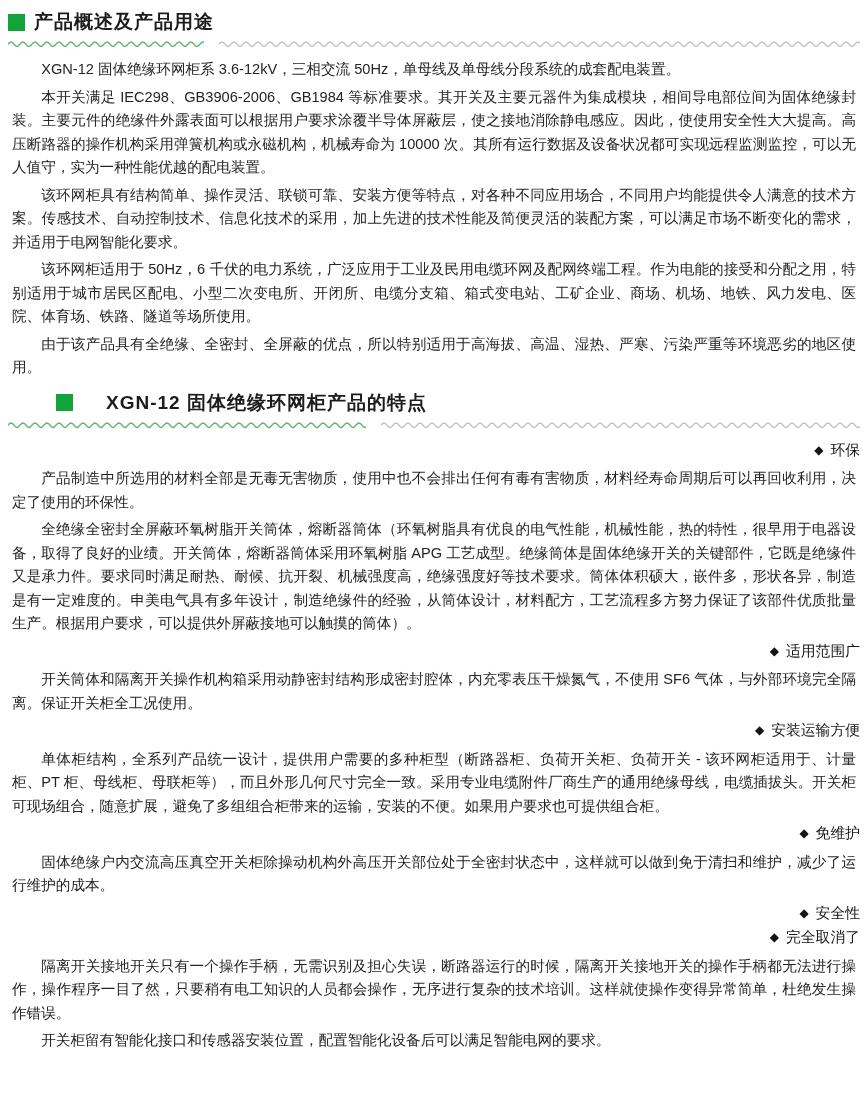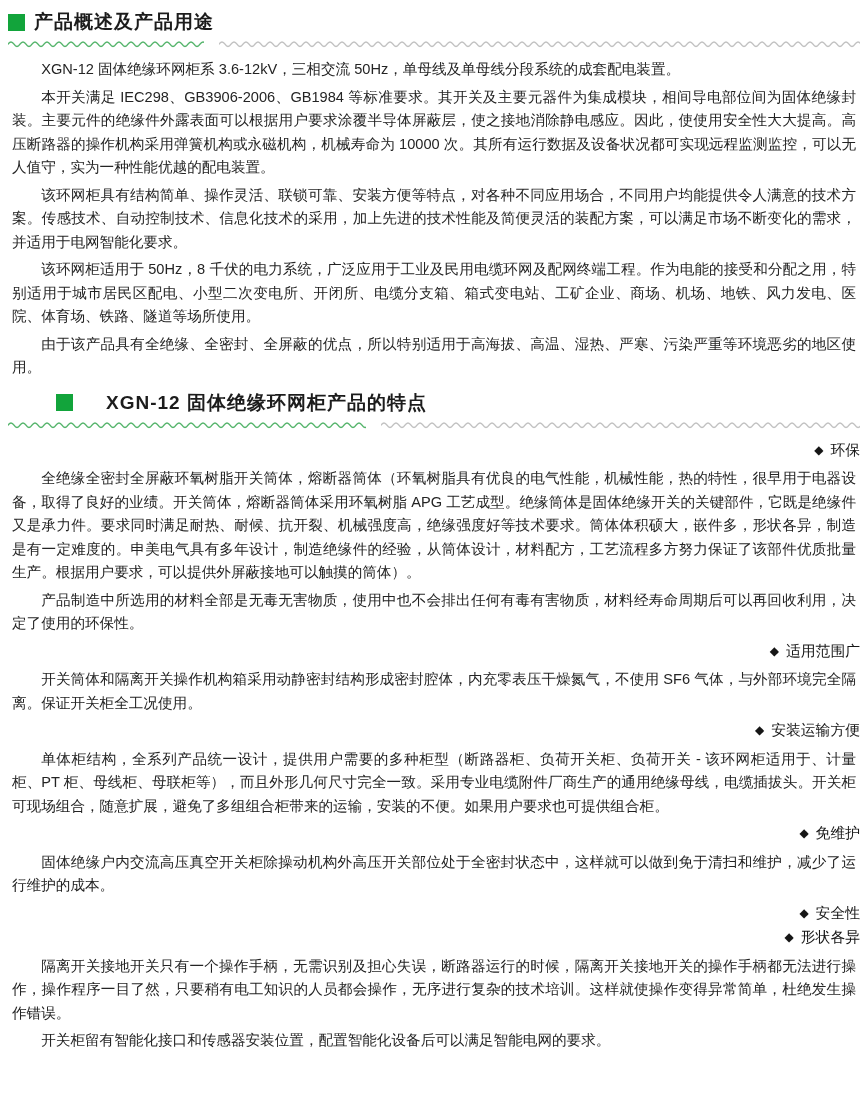--- a/index.html
+++ b/index.html
@@ -90,43 +90,43 @@
       </svg>
     <svg class="wave gray rest" height="10" width="880">
         <path d="M0 5.2 q3 -4.5 6 0 q3 4.5 6 0 q3 -4.5 6 0 q3 4.5 6 0 q3 -4.5 6 0 q3 4.5 6 0 q3 -4.5 6 0 q3 4.5 6 0 q3 -4.5 6 0 q3 4.5 6 0 q3 -4.5 6 0 q3 4.5 6 0 q3 -4.5 6 0 q3 4.5 6 0 q3 -4.5 6 0 q3 4.5 6 0 q3 -4.5 6 0 q3 4.5 6 0 q3 -4.5 6 0 q3 4.5 6 0 q3 -4.5 6 0 q3 4.5 6 0 q3 -4.5 6 0 q3 4.5 6 0 q3 -4.5 6 0 q3 4.5 6 0 q3 -4.5 6 0 q3 4.5 6 0 q3 -4.5 6 0 q3 4.5 6 0 q3 -4.5 6 0 q3 4.5 6 0 q3 -4.5 6 0 q3 4.5 6 0 q3 -4.5 6 0 q3 4.5 6 0 q3 -4.5 6 0 q3 4.5 6 0 q3 -4.5 6 0 q3 4.5 6 0 q3 -4.5 6 0 q3 4.5 6 0 q3 -4.5 6 0 q3 4.5 6 0 q3 -4.5 6 0 q3 4.5 6 0 q3 -4.5 6 0 q3 4.5 6 0 q3 -4.5 6 0 q3 4.5 6 0 q3 -4.5 6 0 q3 4.5 6 0 q3 -4.5 6 0 q3 4.5 6 0 q3 -4.5 6 0 q3 4.5 6 0 q3 -4.5 6 0 q3 4.5 6 0 q3 -4.5 6 0 q3 4.5 6 0 q3 -4.5 6 0 q3 4.5 6 0 q3 -4.5 6 0 q3 4.5 6 0 q3 -4.5 6 0 q3 4.5 6 0 q3 -4.5 6 0 q3 4.5 6 0 q3 -4.5 6 0 q3 4.5 6 0 q3 -4.5 6 0 q3 4.5 6 0 q3 -4.5 6 0 q3 4.5 6 0 q3 -4.5 6 0 q3 4.5 6 0 q3 -4.5 6 0 q3 4.5 6 0 q3 -4.5 6 0 q3 4.5 6 0 q3 -4.5 6 0 q3 4.5 6 0 q3 -4.5 6 0 q3 4.5 6 0 q3 -4.5 6 0 q3 4.5 6 0 q3 -4.5 6 0 q3 4.5 6 0 q3 -4.5 6 0 q3 4.5 6 0 q3 -4.5 6 0 q3 4.5 6 0 q3 -4.5 6 0 q3 4.5 6 0 q3 -4.5 6 0 q3 4.5 6 0 q3 -4.5 6 0 q3 4.5 6 0 q3 -4.5 6 0 q3 4.5 6 0 q3 -4.5 6 0 q3 4.5 6 0 q3 -4.5 6 0 q3 4.5 6 0 q3 -4.5 6 0 q3 4.5 6 0 q3 -4.5 6 0 q3 4.5 6 0 q3 -4.5 6 0 q3 4.5 6 0 q3 -4.5 6 0 q3 4.5 6 0 q3 -4.5 6 0 q3 4.5 6 0 q3 -4.5 6 0 q3 4.5 6 0 q3 -4.5 6 0 q3 4.5 6 0 q3 -4.5 6 0 q3 4.5 6 0 q3 -4.5 6 0 q3 4.5 6 0 q3 -4.5 6 0 q3 4.5 6 0 q3 -4.5 6 0 q3 4.5 6 0 q3 -4.5 6 0 q3 4.5 6 0 q3 -4.5 6 0 q3 4.5 6 0 q3 -4.5 6 0 q3 4.5 6 0 q3 -4.5 6 0 q3 4.5 6 0 q3 -4.5 6 0 q3 4.5 6 0 q3 -4.5 6 0 q3 4.5 6 0 q3 -4.5 6 0 q3 4.5 6 0 q3 -4.5 6 0 q3 4.5 6 0 q3 -4.5 6 0 q3 4.5 6 0 q3 -4.5 6 0 q3 4.5 6 0 q3 -4.5 6 0 q3 4.5 6 0"></path>
       </svg>
   </div>
 
   <div class="section-body">
     <p class="para">XGN-12 固体绝缘环网柜系 3.6-12kV，三相交流 50Hz，单母线及单母线分段系统的成套配电装置。</p>
     <p class="para">本开关满足 IEC298、GB3906-2006、GB1984 等标准要求。其开关及主要元器件为集成模块，相间导电部位间为固体绝缘封装。主要元件的绝缘件外露表面可以根据用户要求涂覆半导体屏蔽层，使之接地消除静电感应。因此，使使用安全性大大提高。高压断路器的操作机构采用弹簧机构或永磁机构，机械寿命为 10000 次。其所有运行数据及设备状况都可实现远程监测监控，可以无人值守，实为一种性能优越的配电装置。</p>
     <p class="para">该环网柜具有结构简单、操作灵活、联锁可靠、安装方便等特点，对各种不同应用场合，不同用户均能提供令人满意的技术方案。传感技术、自动控制技术、信息化技术的采用，加上先进的技术性能及简便灵活的装配方案，可以满足市场不断变化的需求，并适用于电网智能化要求。</p>
-    <p class="para">该环网柜适用于 50Hz，8 千伏的电力系统，广泛应用于工业及民用电缆环网及配网终端工程。作为电能的接受和分配之用，特别适用于城市居民区配电、小型二次变电所、开闭所、电缆分支箱、箱式变电站、工矿企业、商场、机场、地铁、风力发电、医院、体育场、铁路、隧道等场所使用。</p>
+    <p class="para">该环网柜适用于 50Hz，6 千伏的电力系统，广泛应用于工业及民用电缆环网及配网终端工程。作为电能的接受和分配之用，特别适用于城市居民区配电、小型二次变电所、开闭所、电缆分支箱、箱式变电站、工矿企业、商场、机场、地铁、风力发电、医院、体育场、铁路、隧道等场所使用。</p>
     <p class="para">由于该产品具有全绝缘、全密封、全屏蔽的优点，所以特别适用于高海拔、高温、湿热、严寒、污染严重等环境恶劣的地区使用。</p>
   </div>
 
   <div class="sec-header sec2">
     <span class="sq"></span>
     <h1 class="sec-title indent2">XGN-12 固体绝缘环网柜产品的特点</h1>
   </div>
   <div class="underline">
     <svg class="wave green w-2" height="10">
         <path d="M0 5.2 q3 -4.5 6 0 q3 4.5 6 0 q3 -4.5 6 0 q3 4.5 6 0 q3 -4.5 6 0 q3 4.5 6 0 q3 -4.5 6 0 q3 4.5 6 0 q3 -4.5 6 0 q3 4.5 6 0 q3 -4.5 6 0 q3 4.5 6 0 q3 -4.5 6 0 q3 4.5 6 0 q3 -4.5 6 0 q3 4.5 6 0 q3 -4.5 6 0 q3 4.5 6 0 q3 -4.5 6 0 q3 4.5 6 0 q3 -4.5 6 0 q3 4.5 6 0 q3 -4.5 6 0 q3 4.5 6 0 q3 -4.5 6 0 q3 4.5 6 0 q3 -4.5 6 0 q3 4.5 6 0 q3 -4.5 6 0 q3 4.5 6 0 q3 -4.5 6 0 q3 4.5 6 0 q3 -4.5 6 0 q3 4.5 6 0 q3 -4.5 6 0 q3 4.5 6 0 q3 -4.5 6 0 q3 4.5 6 0 q3 -4.5 6 0 q3 4.5 6 0 q3 -4.5 6 0 q3 4.5 6 0 q3 -4.5 6 0 q3 4.5 6 0 q3 -4.5 6 0 q3 4.5 6 0 q3 -4.5 6 0 q3 4.5 6 0 q3 -4.5 6 0 q3 4.5 6 0 q3 -4.5 6 0 q3 4.5 6 0 q3 -4.5 6 0 q3 4.5 6 0 q3 -4.5 6 0 q3 4.5 6 0 q3 -4.5 6 0 q3 4.5 6 0 q3 -4.5 6 0 q3 4.5 6 0 q3 -4.5 6 0 q3 4.5 6 0 q3 -4.5 6 0 q3 4.5 6 0 q3 -4.5 6 0 q3 4.5 6 0 q3 -4.5 6 0 q3 4.5 6 0 q3 -4.5 6 0 q3 4.5 6 0 q3 -4.5 6 0 q3 4.5 6 0 q3 -4.5 6 0 q3 4.5 6 0 q3 -4.5 6 0 q3 4.5 6 0 q3 -4.5 6 0 q3 4.5 6 0 q3 -4.5 6 0 q3 4.5 6 0 q3 -4.5 6 0 q3 4.5 6 0 q3 -4.5 6 0 q3 4.5 6 0 q3 -4.5 6 0 q3 4.5 6 0 q3 -4.5 6 0 q3 4.5 6 0 q3 -4.5 6 0 q3 4.5 6 0 q3 -4.5 6 0 q3 4.5 6 0 q3 -4.5 6 0 q3 4.5 6 0 q3 -4.5 6 0 q3 4.5 6 0 q3 -4.5 6 0 q3 4.5 6 0 q3 -4.5 6 0 q3 4.5 6 0 q3 -4.5 6 0 q3 4.5 6 0 q3 -4.5 6 0 q3 4.5 6 0 q3 -4.5 6 0 q3 4.5 6 0 q3 -4.5 6 0 q3 4.5 6 0 q3 -4.5 6 0 q3 4.5 6 0 q3 -4.5 6 0 q3 4.5 6 0 q3 -4.5 6 0 q3 4.5 6 0 q3 -4.5 6 0 q3 4.5 6 0 q3 -4.5 6 0 q3 4.5 6 0 q3 -4.5 6 0 q3 4.5 6 0 q3 -4.5 6 0 q3 4.5 6 0 q3 -4.5 6 0 q3 4.5 6 0 q3 -4.5 6 0 q3 4.5 6 0 q3 -4.5 6 0 q3 4.5 6 0 q3 -4.5 6 0 q3 4.5 6 0 q3 -4.5 6 0 q3 4.5 6 0 q3 -4.5 6 0 q3 4.5 6 0 q3 -4.5 6 0 q3 4.5 6 0 q3 -4.5 6 0 q3 4.5 6 0 q3 -4.5 6 0 q3 4.5 6 0 q3 -4.5 6 0 q3 4.5 6 0 q3 -4.5 6 0 q3 4.5 6 0 q3 -4.5 6 0 q3 4.5 6 0 q3 -4.5 6 0 q3 4.5 6 0"></path>
       </svg>
     <svg class="wave gray rest" height="10" width="880">
         <path d="M0 5.2 q3 -4.5 6 0 q3 4.5 6 0 q3 -4.5 6 0 q3 4.5 6 0 q3 -4.5 6 0 q3 4.5 6 0 q3 -4.5 6 0 q3 4.5 6 0 q3 -4.5 6 0 q3 4.5 6 0 q3 -4.5 6 0 q3 4.5 6 0 q3 -4.5 6 0 q3 4.5 6 0 q3 -4.5 6 0 q3 4.5 6 0 q3 -4.5 6 0 q3 4.5 6 0 q3 -4.5 6 0 q3 4.5 6 0 q3 -4.5 6 0 q3 4.5 6 0 q3 -4.5 6 0 q3 4.5 6 0 q3 -4.5 6 0 q3 4.5 6 0 q3 -4.5 6 0 q3 4.5 6 0 q3 -4.5 6 0 q3 4.5 6 0 q3 -4.5 6 0 q3 4.5 6 0 q3 -4.5 6 0 q3 4.5 6 0 q3 -4.5 6 0 q3 4.5 6 0 q3 -4.5 6 0 q3 4.5 6 0 q3 -4.5 6 0 q3 4.5 6 0 q3 -4.5 6 0 q3 4.5 6 0 q3 -4.5 6 0 q3 4.5 6 0 q3 -4.5 6 0 q3 4.5 6 0 q3 -4.5 6 0 q3 4.5 6 0 q3 -4.5 6 0 q3 4.5 6 0 q3 -4.5 6 0 q3 4.5 6 0 q3 -4.5 6 0 q3 4.5 6 0 q3 -4.5 6 0 q3 4.5 6 0 q3 -4.5 6 0 q3 4.5 6 0 q3 -4.5 6 0 q3 4.5 6 0 q3 -4.5 6 0 q3 4.5 6 0 q3 -4.5 6 0 q3 4.5 6 0 q3 -4.5 6 0 q3 4.5 6 0 q3 -4.5 6 0 q3 4.5 6 0 q3 -4.5 6 0 q3 4.5 6 0 q3 -4.5 6 0 q3 4.5 6 0 q3 -4.5 6 0 q3 4.5 6 0 q3 -4.5 6 0 q3 4.5 6 0 q3 -4.5 6 0 q3 4.5 6 0 q3 -4.5 6 0 q3 4.5 6 0 q3 -4.5 6 0 q3 4.5 6 0 q3 -4.5 6 0 q3 4.5 6 0 q3 -4.5 6 0 q3 4.5 6 0 q3 -4.5 6 0 q3 4.5 6 0 q3 -4.5 6 0 q3 4.5 6 0 q3 -4.5 6 0 q3 4.5 6 0 q3 -4.5 6 0 q3 4.5 6 0 q3 -4.5 6 0 q3 4.5 6 0 q3 -4.5 6 0 q3 4.5 6 0 q3 -4.5 6 0 q3 4.5 6 0 q3 -4.5 6 0 q3 4.5 6 0 q3 -4.5 6 0 q3 4.5 6 0 q3 -4.5 6 0 q3 4.5 6 0 q3 -4.5 6 0 q3 4.5 6 0 q3 -4.5 6 0 q3 4.5 6 0 q3 -4.5 6 0 q3 4.5 6 0 q3 -4.5 6 0 q3 4.5 6 0 q3 -4.5 6 0 q3 4.5 6 0 q3 -4.5 6 0 q3 4.5 6 0 q3 -4.5 6 0 q3 4.5 6 0 q3 -4.5 6 0 q3 4.5 6 0 q3 -4.5 6 0 q3 4.5 6 0 q3 -4.5 6 0 q3 4.5 6 0 q3 -4.5 6 0 q3 4.5 6 0 q3 -4.5 6 0 q3 4.5 6 0 q3 -4.5 6 0 q3 4.5 6 0 q3 -4.5 6 0 q3 4.5 6 0 q3 -4.5 6 0 q3 4.5 6 0 q3 -4.5 6 0 q3 4.5 6 0 q3 -4.5 6 0 q3 4.5 6 0 q3 -4.5 6 0 q3 4.5 6 0 q3 -4.5 6 0 q3 4.5 6 0 q3 -4.5 6 0 q3 4.5 6 0 q3 -4.5 6 0 q3 4.5 6 0"></path>
       </svg>
   </div>
 
   <div class="section-body">
 
     <div class="feature">
       <p class="feature-head"><span class="diamond">◆</span><span>环保</span></p>
+      <p class="para">产品制造中所选用的材料全部是无毒无害物质，使用中也不会排出任何有毒有害物质，材料经寿命周期后可以再回收利用，决定了使用的环保性。</p>
       <p class="para">全绝缘全密封全屏蔽环氧树脂开关筒体，熔断器筒体（环氧树脂具有优良的电气性能，机械性能，热的特性，很早用于电器设备，取得了良好的业绩。开关筒体，熔断器筒体采用环氧树脂 APG 工艺成型。绝缘筒体是固体绝缘开关的关键部件，它既是绝缘件又是承力件。要求同时满足耐热、耐候、抗开裂、机械强度高，绝缘强度好等技术要求。筒体体积硕大，嵌件多，形状各异，制造是有一定难度的。申美电气具有多年设计，制造绝缘件的经验，从筒体设计，材料配方，工艺流程多方努力保证了该部件优质批量生产。根据用户要求，可以提供外屏蔽接地可以触摸的筒体）。</p>
-      <p class="para">产品制造中所选用的材料全部是无毒无害物质，使用中也不会排出任何有毒有害物质，材料经寿命周期后可以再回收利用，决定了使用的环保性。</p>
     </div>
 
     <div class="feature">
       <p class="feature-head"><span class="diamond">◆</span><span>适用范围广</span></p>
       <p class="para">开关筒体和隔离开关操作机构箱采用动静密封结构形成密封腔体，内充零表压干燥氮气，不使用 SF6 气体，与外部环境完全隔离。保证开关柜全工况使用。</p>
     </div>
 
     <div class="feature">
       <p class="feature-head"><span class="diamond">◆</span><span>安装运输方便</span></p>
       <p class="para">单体柜结构，全系列产品统一设计，提供用户需要的多种柜型（断路器柜、负荷开关柜、负荷开关 - 该环网柜适用于、计量柜、PT 柜、母线柜、母联柜等），而且外形几何尺寸完全一致。采用专业电缆附件厂商生产的通用绝缘母线，电缆插拔头。开关柜可现场组合，随意扩展，避免了多组组合柜带来的运输，安装的不便。如果用户要求也可提供组合柜。</p>
@@ -135,21 +135,21 @@
     <div class="feature">
       <p class="feature-head"><span class="diamond">◆</span><span>免维护</span></p>
       <p class="para">固体绝缘户内交流高压真空开关柜除操动机构外高压开关部位处于全密封状态中，这样就可以做到免于清扫和维护，减少了运行维护的成本。</p>
     </div>
 
     <div class="feature">
       <p class="feature-head"><span class="diamond">◆</span><span>安全性</span></p>
     </div>
 
     <div class="feature">
-      <p class="feature-head"><span class="diamond">◆</span><span>形状各异</span></p>
+      <p class="feature-head"><span class="diamond">◆</span><span>完全取消了</span></p>
       <p class="para">隔离开关接地开关只有一个操作手柄，无需识别及担心失误，断路器运行的时候，隔离开关接地开关的操作手柄都无法进行操作，操作程序一目了然，只要稍有电工知识的人员都会操作，无序进行复杂的技术培训。这样就使操作变得异常简单，杜绝发生操作错误。</p>
     </div>
 
     <div class="feature">
       <p class="para">开关柜留有智能化接口和传感器安装位置，配置智能化设备后可以满足智能电网的要求。</p>
     </div>
 
   </div>
 </div>
 

